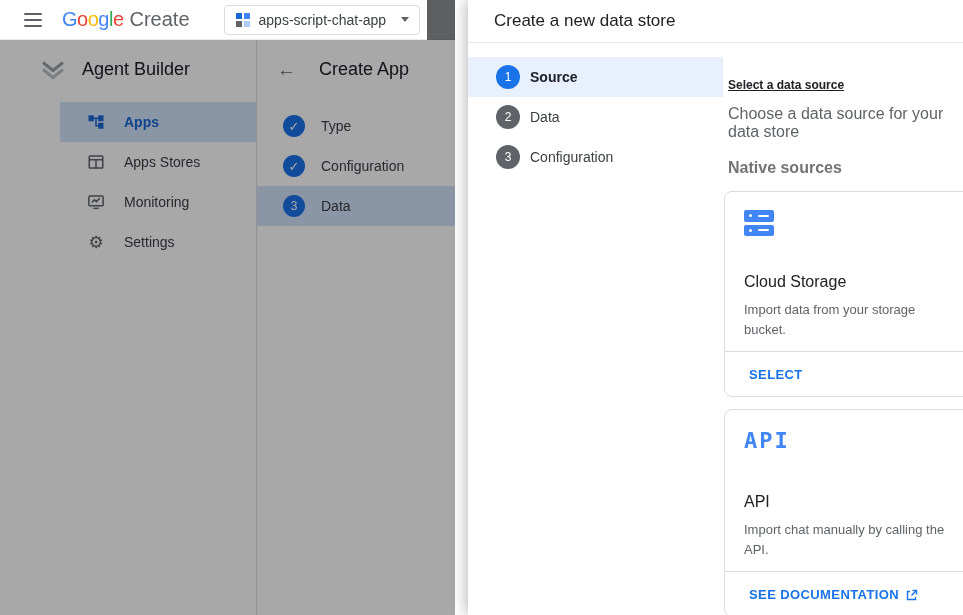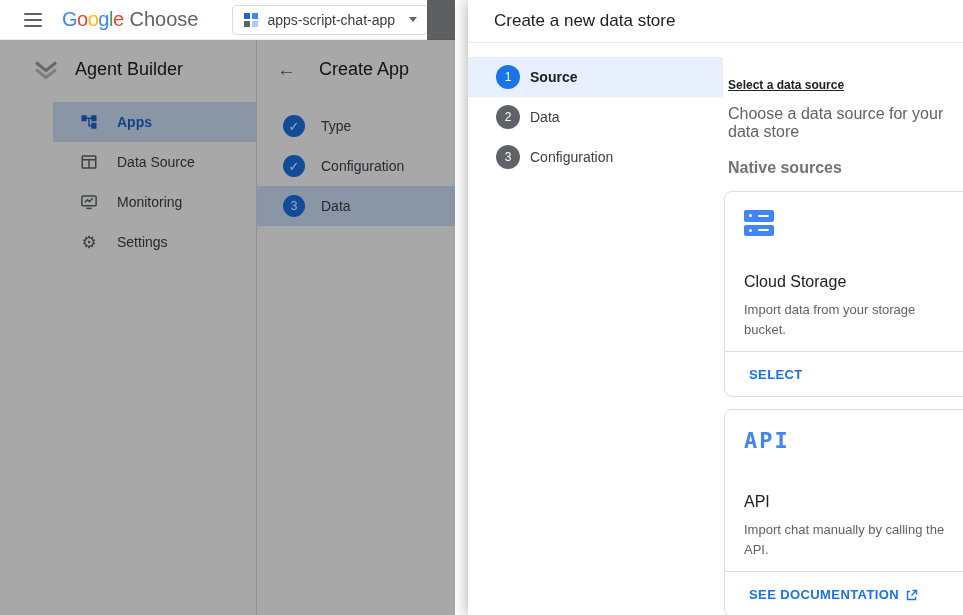--- a/index.html
+++ b/index.html
@@ -27,21 +27,21 @@
   .lg-cloud { margin-left:6px; color:#5f6368; font-weight:400; }
   .project-selector {
     margin-left:34px; height:30px; width:196px;
     border:1px solid #dadce0; border-radius:4px; background:#fff;
     display:flex; align-items:center; padding:0 10px; gap:8px; cursor:pointer;
   }
   .proj-name { flex:1; font-size:14px; color:#3c4043; white-space:nowrap; overflow:hidden; }
   .caret { width:0; height:0; border-left:4px solid transparent; border-right:4px solid transparent; border-top:5px solid #5f6368; }
 
   
-  .panel-ab { position:absolute; left:9px; top:40px; width:256px; height:575px; background:#fff; }
+  .panel-ab { position:absolute; left:16px; top:40px; width:256px; height:575px; background:#fff; }
   .ab-header { height:58px; display:flex; align-items:center; padding-left:24px; gap:16px; }
   .ab-title { font-size:18px; color:#202124; }
   .nav { margin-top:4px;padding-left:44px; }
   .nav-item { height:40px; display:flex; align-items:center; padding-left:26px; gap:18px; font-size:14px; color:#3c4043; cursor:pointer; }
   .nav-item.selected { background:#d2e3fc; color:#1967d2; font-weight:700; }
   .nav-icon { width:20px; height:20px; display:flex; align-items:center; justify-content:center; }
   .gear-glyph { font-size:17px; color:#5f6368; line-height:1; }
 
   
   .panel-ca { position:absolute; left:256px; top:40px; width:199px; height:575px; background:#fff; border-left:1px solid #dadce0; }
@@ -117,21 +117,21 @@
         <span class="hbar"></span>
         <span class="hbar"></span>
     </button>
     <div class="logo">
       <span class="lg c-b">G</span>
         <span class="lg c-r">o</span>
         <span class="lg c-y">o</span>
         <span class="lg c-b">g</span>
         <span class="lg c-g">l</span>
         <span class="lg c-r">e</span>
-      <span class="lg-cloud">Choose</span>
+      <span class="lg-cloud">Create</span>
     </div>
     <div class="project-selector">
       <span style="display:flex;">
         <svg width="16" height="16" viewBox="0 0 16 16">
           <rect x="1" y="1" width="6" height="6" fill="#1967d2"></rect>
           <rect x="9" y="1" width="6" height="6" fill="#4285f4"></rect>
           <rect x="1" y="9" width="6" height="6" fill="#5f6368"></rect>
           <rect x="9" y="9" width="6" height="6" fill="#aecbfa"></rect>
         </svg>
       </span>
@@ -160,21 +160,21 @@
         <span>Apps</span>
       </div>
       <div class="nav-item">
         <span class="nav-icon">
           <svg width="18" height="18" viewBox="0 0 24 24" fill="none" stroke="#5f6368" stroke-width="2">
             <rect x="3" y="4" width="18" height="16" rx="1"></rect>
             <line x1="3" y1="9" x2="21" y2="9"></line>
             <line x1="12" y1="9" x2="12" y2="20"></line>
           </svg>
         </span>
-        <span>Data Source</span>
+        <span>Apps Stores</span>
       </div>
       <div class="nav-item">
         <span class="nav-icon">
           <svg width="18" height="18" viewBox="0 0 24 24" fill="none" stroke="#5f6368" stroke-width="2">
             <rect x="2.5" y="4" width="19" height="13" rx="1.5"></rect>
             <path d="M6.5 12.5l3.5-3.5 2.5 2.5 4.5-4.5"></path>
             <path d="M8.5 20.5h7"></path>
           </svg>
         </span>
         <span>Monitoring</span>

